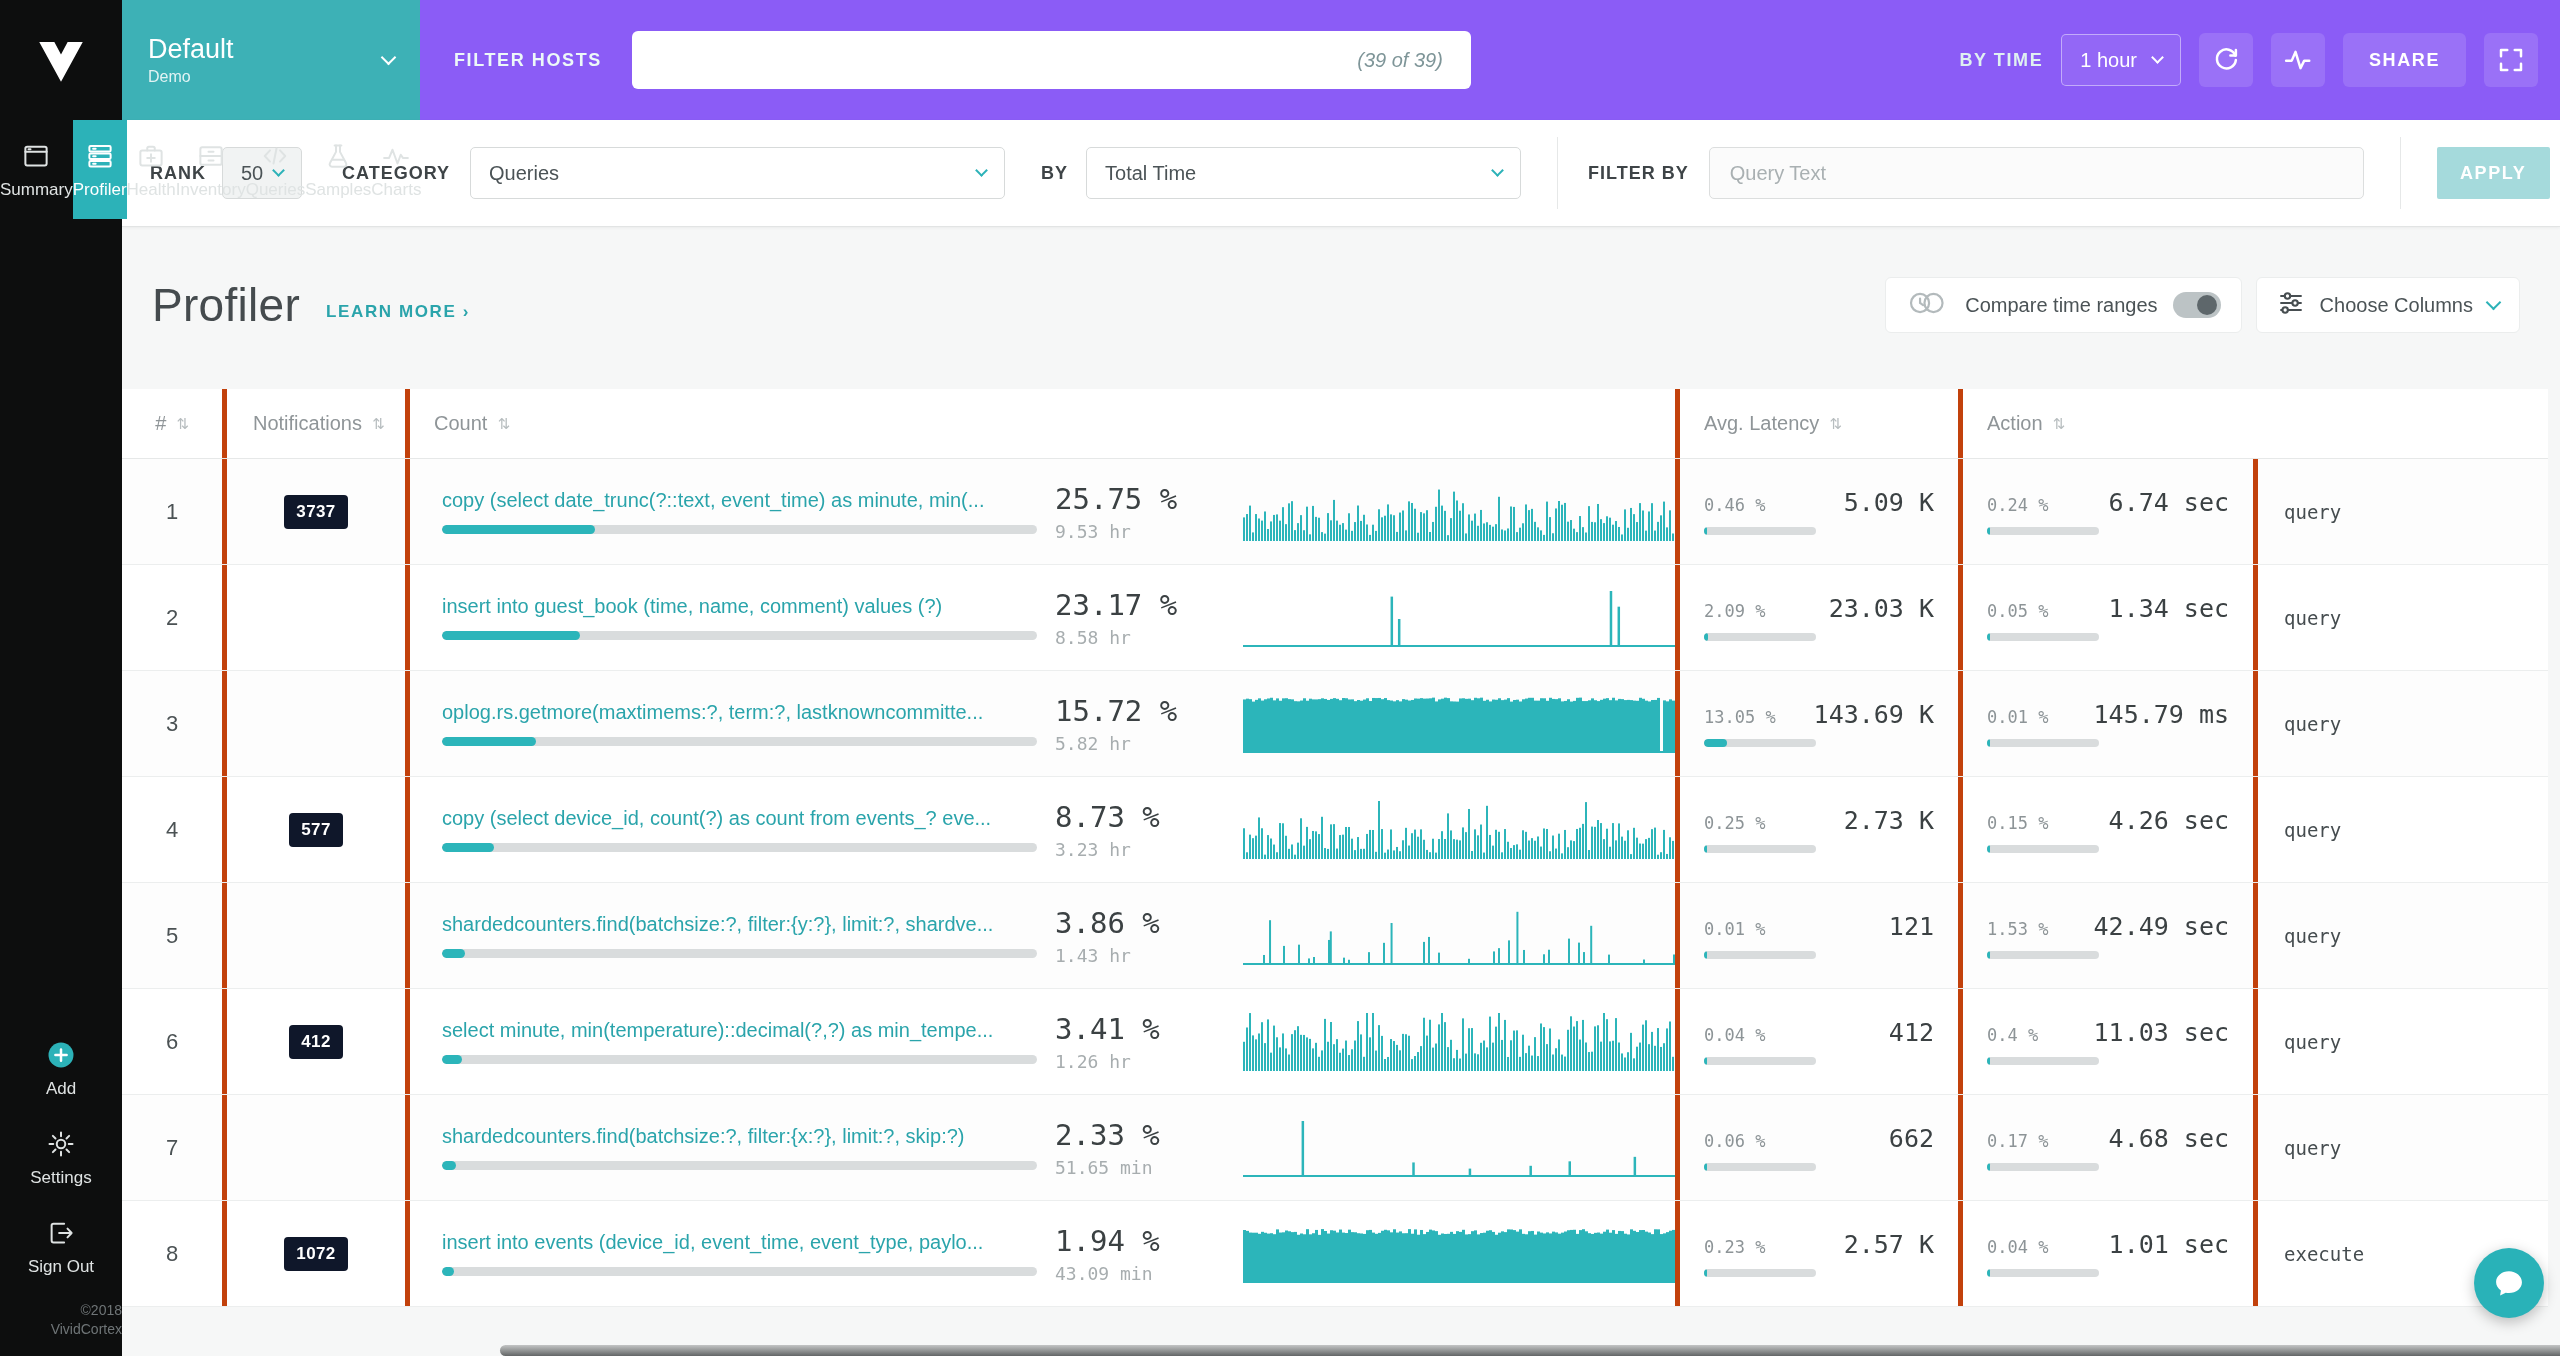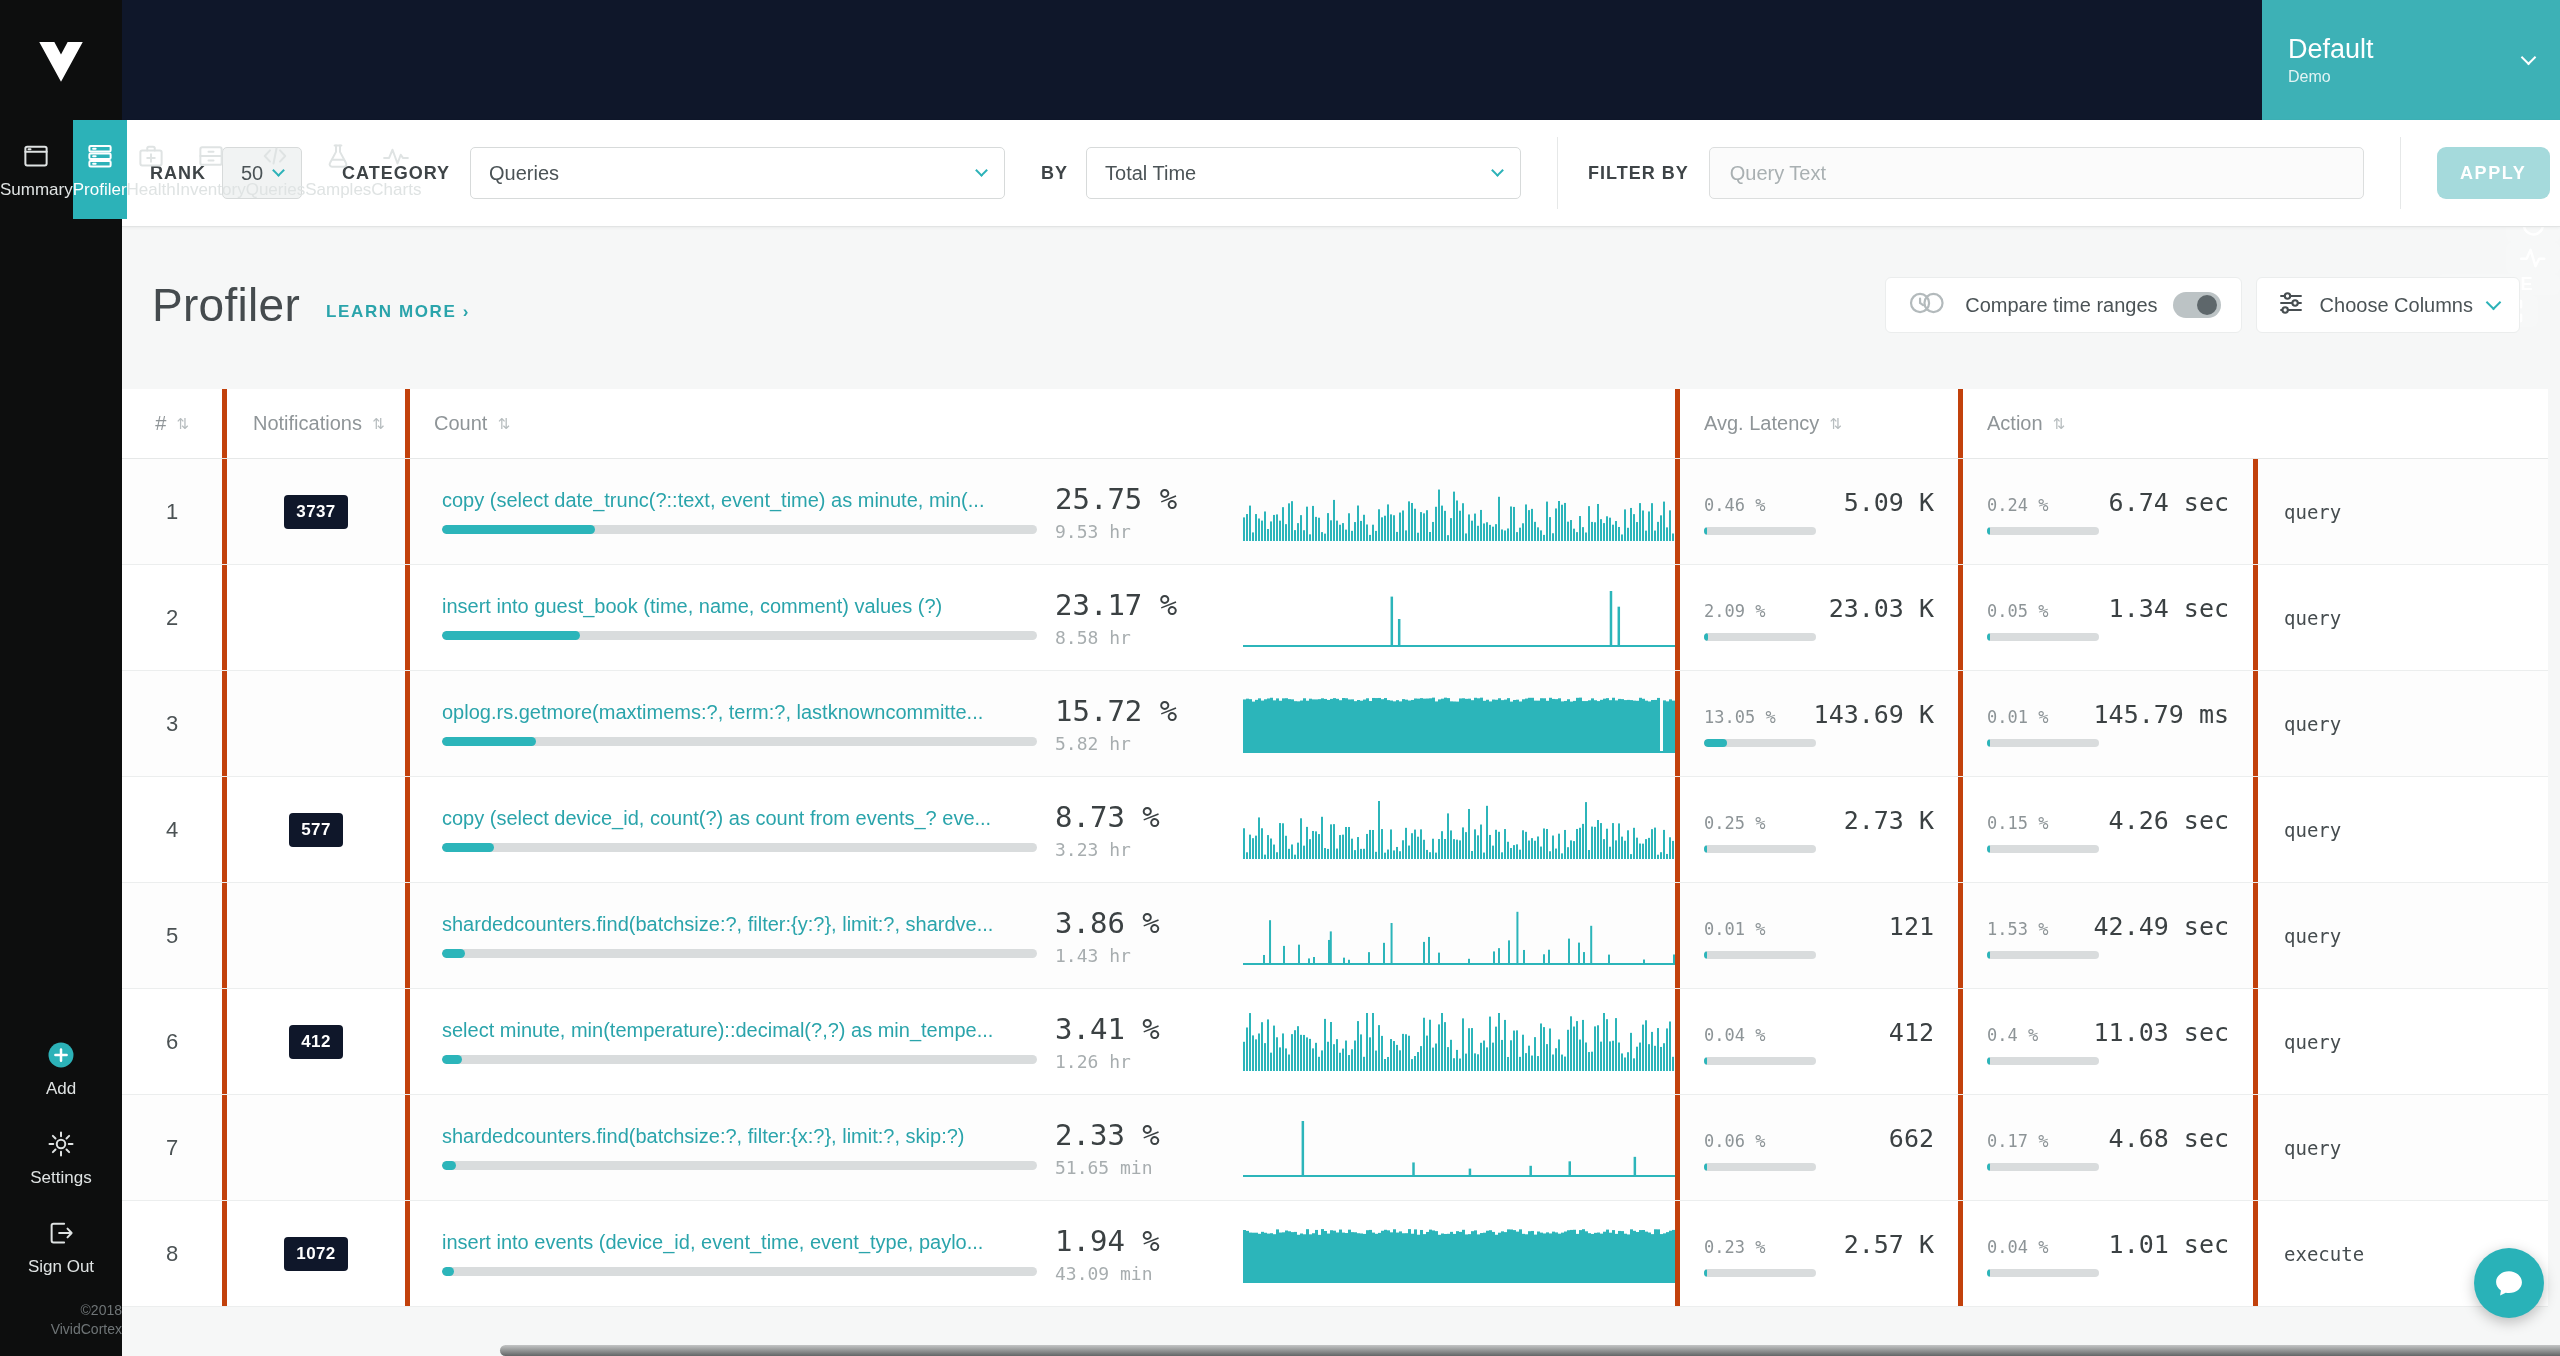--- a/index.html
+++ b/index.html
@@ -30,21 +30,21 @@
   .s-item.active .s-icon { color:#fff; }
   .s-icon svg { width:30px; height:30px; display:block; fill:none; stroke:currentColor; stroke-width:1.6; stroke-linecap:round; stroke-linejoin:round; }
   .nav-bottom { margin-top:auto; display:flex; flex-direction:column; padding-bottom:8px; }
   .nav-bottom .s-item { padding:16px 0 14px; }
   .s-copy { text-align:right; font-size:14px; color:#6f7577; line-height:1.4; padding:10px 0 8px; }
 
   
   .main-col { flex:1; display:flex; flex-direction:column; min-width:0; }
 
   
-  .topbar { height:120px; background:#0f172a; display:flex; align-items:flex-end; flex-shrink:0;flex-direction:column; }
+  .topbar { height:120px; background:#8b5cf6; display:flex; align-items:center; flex-shrink:0; }
   .ws-select {
     width:298px; height:100%; background:#3db1b6; display:flex; align-items:center;
     padding:0 26px; cursor:pointer; flex-shrink:0;
   }
   .ws-name { font-size:27px; color:#fff; font-weight:500; }
   .ws-env { font-size:16px; color:rgba(255,255,255,.85); margin-top:3px; }
   .ws-select .chev { margin-left:auto; }
   .chev {
     display:inline-block; width:11px; height:11px;
     border-right:2.4px solid #fff; border-bottom:2.4px solid #fff;
@@ -92,21 +92,21 @@
   .select.cat  { width:535px; margin-left:20px; }
   .select.by   { width:435px; margin-left:18px; }
   .vdiv { width:1px; height:72px; background:#e6e8e8; margin-left:36px; flex-shrink:0; }
   .ftext {
     width:655px; height:52px; margin-left:20px; border:1px solid #dcdede; border-radius:5px;
     background:#fbfbfb; font-size:20px; padding:0 20px; color:#555; font-family:inherit; outline:none;
   }
   .ftext::placeholder { color:#a9b0b2; }
   .apply {
     margin-left:36px; width:113px; height:52px; background:#a5dadc; color:#fff;
-    font-weight:700; letter-spacing:1.6px; font-size:18px; border:none; border-radius:9px;
+    font-weight:700; letter-spacing:1.6px; font-size:18px; border:none; border-radius:2px;
     cursor:pointer; font-family:inherit;
   }
 
   
   .content { flex:1; position:relative; overflow:hidden; }
   .page-head { display:flex; align-items:center; padding:50px 40px 0 30px; }
   h1 { font-size:46px; font-weight:400; color:#454b4e; margin:0; letter-spacing:.3px; }
   .learn {
     margin-left:26px; margin-top:14px; font-size:17px; font-weight:700; letter-spacing:1.6px;
     color:#2aa4ab; text-decoration:none; cursor:pointer;

